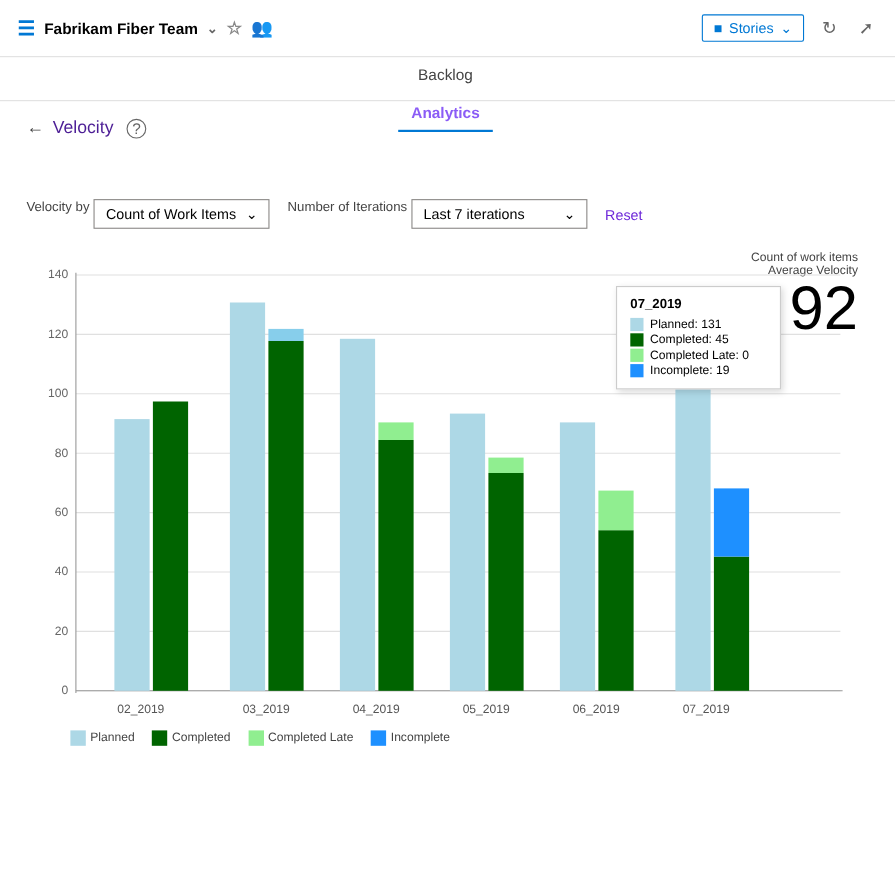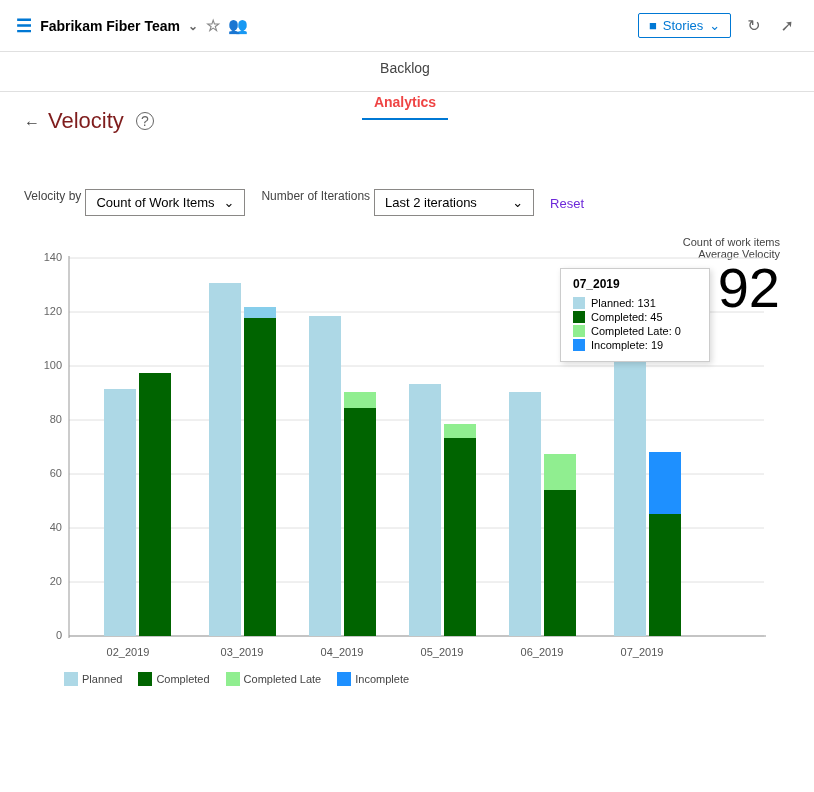--- a/index.html
+++ b/index.html
@@ -21,27 +21,27 @@
       font-size: 13px; background: #fff;
     }
     .icon-btn { background: none; border: none; cursor: pointer; color: #666; font-size: 16px; padding: 4px; }
 
     
     .nav-tabs { display: flex; align-items: center; padding: 0 16px; border-bottom: 1px solid #e0e0e0; height: 40px; flex-direction: column; }
     .nav-tab {
       padding: 8px 12px; font-size: 14px; cursor: pointer; color: #444;
       border-bottom: 2px solid transparent; margin-right: 4px; text-decoration: none;
     }
-    .nav-tab.active { color: #ef4444; border-bottom: 2px solid #0078d4; font-weight: 600; }
+    .nav-tab.active { color: #8b5cf6; border-bottom: 2px solid #0078d4; font-weight: 600; }
 
     
     .page-content { padding: 16px 24px; }
     .breadcrumb-row { display: flex; align-items: center; gap: 8px; margin-bottom: 12px; }
     .back-btn { background: none; border: none; cursor: pointer; font-size: 16px; color: #444; padding: 0; }
-    .page-title { font-size: 22px; font-weight: 300; color: #7f1d1d; }
+    .page-title { font-size: 16px; font-weight: 300; color: #4c1d95; }
     .info-icon { color: #666; font-size: 14px; cursor: pointer; margin-left: 4px; border: 1px solid #666; border-radius: 50%; width: 18px; height: 18px; display: inline-flex; align-items: center; justify-content: center; font-style: normal; }
 
     
     .controls-row { display: flex; align-items: flex-end; gap: 16px; margin-bottom: 20px; }
     .control-group { display: flex; flex-direction: row; gap: 4px; }
     .control-label { font-size: 12px; color: #444; }
     .dropdown-btn {
       display: flex; align-items: center; gap: 6px; border: 1px solid #8a8886;
       background: #fff; padding: 5px 10px; cursor: pointer; font-size: 13px; color: #000;
       min-width: 160px; justify-content: space-between;
@@ -112,21 +112,21 @@
     <div class="control-group">
       <span class="control-label">Velocity by</span>
       <button class="dropdown-btn">
         <span>Count of Work Items</span>
         <span>⌄</span>
       </button>
     </div>
     <div class="control-group">
       <span class="control-label">Number of Iterations</span>
       <button class="dropdown-btn">
-        <span>Last 2 iterations</span>
+        <span>Last 7 iterations</span>
         <span>⌄</span>
       </button>
     </div>
     <button class="reset-btn">Reset</button>
   </div>
 
   <div class="chart-container">
     <div class="chart-top-right">
       <div class="chart-metric-label">Count of work items</div>
       <div class="chart-metric-label">Average Velocity</div>

